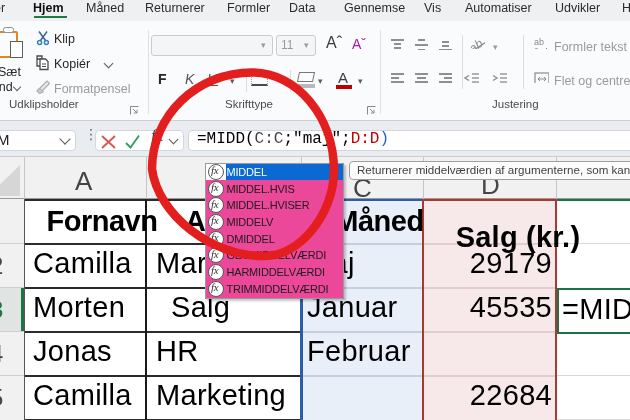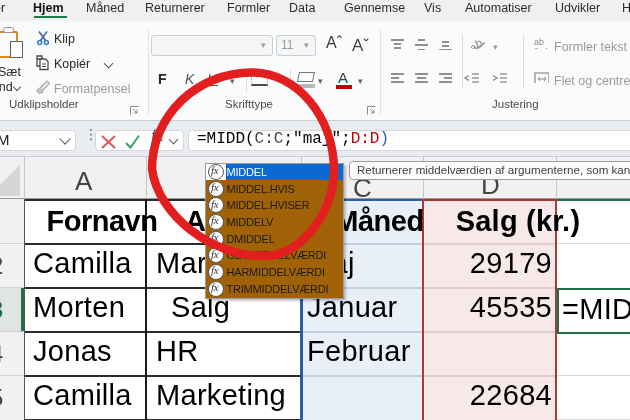--- a/index.html
+++ b/index.html
@@ -21,21 +21,21 @@
   
   #fbar{position:absolute;left:0;top:121px;width:630px;height:36px;background:#e9edf2;
         border-bottom:1px solid #c9cdd2;box-sizing:border-box;}
   .wfield{position:absolute;top:8.5px;height:21.5px;background:#fff;border:1px solid #d3d7dc;
           border-radius:4px;box-sizing:border-box;}
   
   #grid{position:absolute;left:0;top:157px;width:630px;height:263px;background:#fff;}
   .cell{position:absolute;font-size:29px;letter-spacing:0.3px;color:#000;white-space:nowrap;}
   .bold{font-weight:bold;letter-spacing:-0.5px;padding-left:17px;}
   
-  #dd{position:absolute;left:204.5px;top:162.5px;width:139.5px;height:136px;background:#a16207;
+  #dd{position:absolute;left:204.5px;top:162.5px;width:139.5px;height:136px;background:#ec4899;
       border:1px solid #9a9a9a;box-sizing:border-box;box-shadow:1.5px 1.5px 2px rgba(0,0,0,.22);}
   .dditem{position:relative;height:16.7px;font-size:11px;letter-spacing:-0.2px;color:#1b1b1b;
           display:flex;align-items:center;}
   .dditem.sel{background:linear-gradient(to right,#fff 0 20.5px,#0a69d2 20.5px 100%);color:#fff;}
   .fxi{display:inline-block;width:14px;height:14px;border-radius:50%;border:1px solid #555;
        margin-left:2.5px;margin-right:2.5px;position:relative;flex:none;background:#fff;}
   .fxi i{position:absolute;left:2px;top:-0.5px;font-family:"Liberation Serif",serif;
          font-size:11px;font-style:italic;color:#333;}
   .sel .fxi{border-color:#555;background:#fff;}
   .sel .fxi i{color:#333;}
@@ -101,21 +101,21 @@
         <path d="M3,3 l4,4 m0,-3.2 v3.2 h-3.2" fill="none" stroke="#8a8a8a" stroke-width="1"></path>
       </svg>
     <div class="vsep" style="left:148px;"></div>
 
     <div class="abs" style="left:151px;top:8px;width:122px;height:21px;background:#f3f5f6;border:1px solid #c8cdd2;border-radius:3px;box-sizing:border-box"></div>
     <div class="chev" style="left:261px;top:13px;color:#9b9b9b">▾</div>
     <div class="abs" style="left:276px;top:8px;width:40px;height:21px;background:#f3f5f6;border:1px solid #c8cdd2;border-radius:3px;box-sizing:border-box"></div>
     <div class="gtxt" style="left:281px;top:11px;font-size:12px;">11</div>
     <div class="chev" style="left:304px;top:13px;color:#9b9b9b">▾</div>
     <div class="btxt" style="left:326px;top:7px;font-size:16px;color:#3c3c3c">Aˆ</div>
-    <div class="btxt" style="left:352px;top:9px;font-size:17px;color:#404040">Aˇ</div>
+    <div class="btxt" style="left:352px;top:9px;font-size:14px;color:#a21caf">Aˇ</div>
 
     <div class="btxt" style="left:158px;top:44px;font-weight:bold;font-size:14px;">F</div>
     <div class="btxt" style="left:185px;top:44px;font-style:italic;font-size:14px;color:#555">K</div>
     <div class="btxt" style="left:208px;top:44px;font-size:14px;color:#555;text-decoration:underline">U</div>
     <div class="chev" style="left:230px;top:49px;">▾</div>
     <div class="abs" style="left:246px;top:43px;width:1px;height:22px;background:#dcdcdc"></div>
     <div class="abs" style="left:290px;top:43px;width:1px;height:22px;background:#dcdcdc"></div>
     <div class="abs" style="left:251px;top:44px;width:17px;height:15px;border:1px dotted #9a9a9a;border-bottom:2.2px solid #4a4a4a;box-sizing:border-box;background:linear-gradient(#fafbfc,#fafbfc) padding-box"></div>
     <div class="abs" style="left:298px;top:45px;width:16px;height:10px;border:1.5px solid #777;box-sizing:border-box;transform:skewX(-12deg)"></div>
     <div class="abs" style="left:297px;top:57px;width:18px;height:4px;background:#b9b9b9"></div>
@@ -291,21 +291,21 @@
     <div class="abs" style="left:421.5px;top:42px;width:2.5px;height:221px;background:#a93a32"></div>
     <div class="abs" style="left:424px;top:42px;width:131px;height:2px;background:#a93a32"></div>
     <div class="abs" style="left:554.5px;top:42px;width:2.5px;height:221px;background:#a93a32"></div>
 
     <div class="abs" style="left:557px;top:41.5px;width:73px;height:2.5px;background:#1f7246"></div>
     <div class="abs" style="left:557px;top:130.5px;width:75px;height:46.5px;border:2.5px solid #1f7246;box-sizing:border-box;background:#fff"></div>
 
     <div class="cell bold" style="left:24px;width:122px;text-align:center;top:48px;">Fornavn</div>
     <div class="cell bold" style="left:147px;width:154px;text-align:center;top:48px;">Afdeling</div>
     <div class="cell bold" style="left:302px;width:120px;text-align:center;top:48px;">Måned</div>
-    <div class="cell bold" style="left:424px;width:154px;text-align:center;letter-spacing:0.2px;top:48px;">Salg (kr.)</div>
+    <div class="cell bold" style="left:424px;width:154px;text-align:center;letter-spacing:0.2px;top:64px;">Salg (kr.)</div>
     <div class="cell" style="left:33px;top:90px;">Camilla</div>
     <div class="cell" style="left:156px;top:90px;">Marketing</div>
     <div class="cell" style="left:307px;top:90px;">maj</div>
     <div class="cell" style="right:78px;top:90px;">29179</div>
     <div class="cell" style="left:33px;top:134px;">Morten</div>
     <div class="cell" style="left:156px;top:134px;margin-left:15px;">Salg</div>
     <div class="cell" style="left:307px;top:134px;">Januar</div>
     <div class="cell" style="right:78px;top:134px;">45535</div>
     <div class="cell" style="left:562px;top:135.5px;">=MID</div>
     <div class="cell" style="left:33px;top:178px;">Jonas</div>

